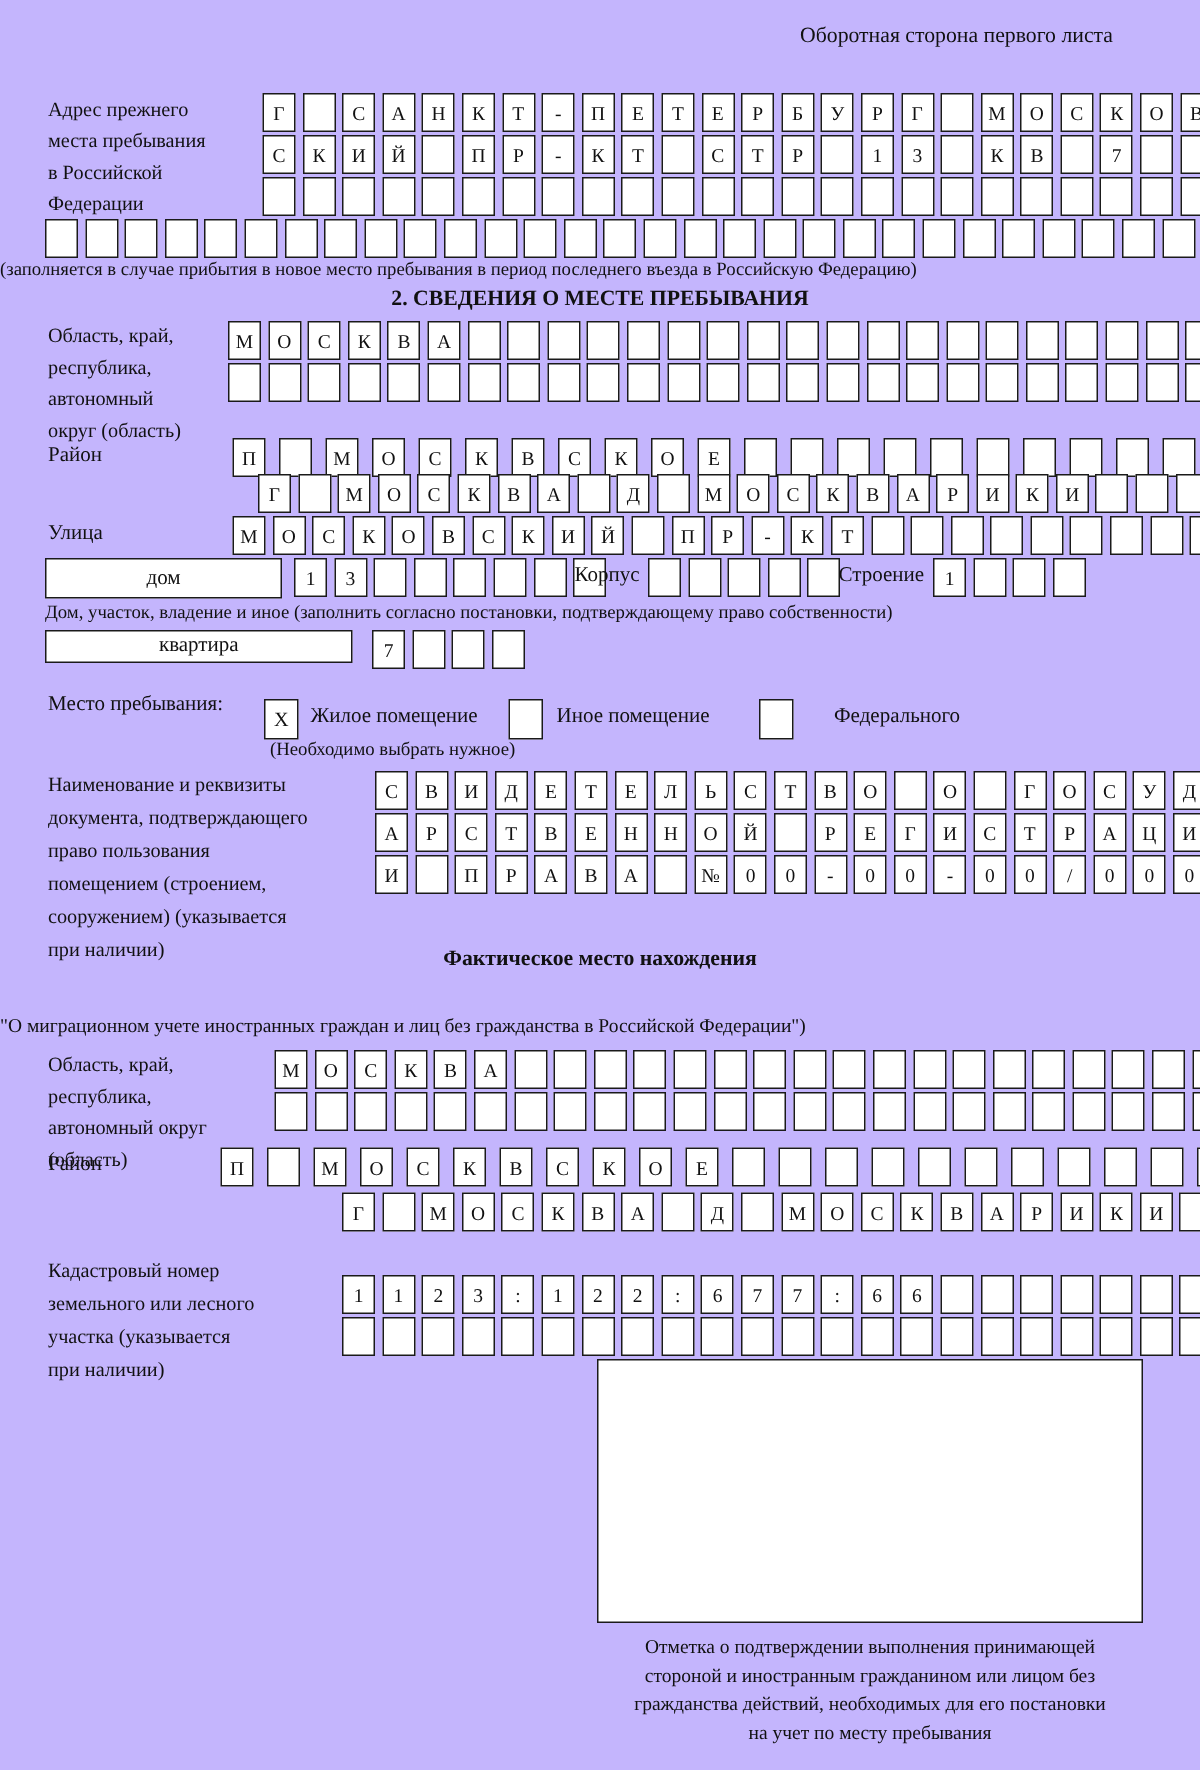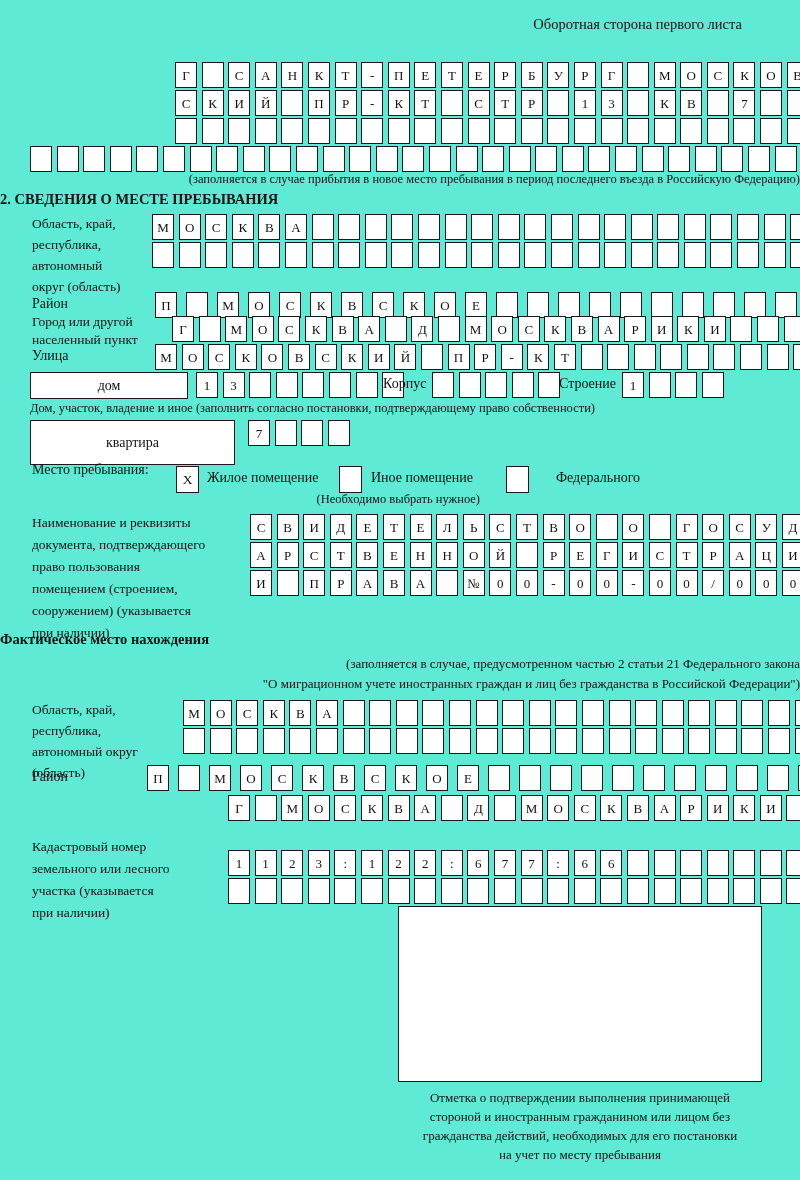--- a/index.html
+++ b/index.html
@@ -1,41 +1,45 @@
 <!DOCTYPE html>
 <html><head>
 <meta charset="utf-8">
 <style>
   html,body{margin:0;padding:0;background:#fff;}
-  .page{position:relative;width:800px;height:1180px;background:#5eead4;overflow:hidden;
+  .page{position:relative;width:800px;height:1180px;background:#c4b5fd;overflow:hidden;
         font-family:"Liberation Serif","DejaVu Serif",serif;color:#111;}
   .hdr{position:absolute;top:16px;right:58px;font-size:14.5px;}
   .lbl{position:absolute;font-size:13.5px;line-height:21px;white-space:pre-line;}
   .txt{position:absolute;font-size:14px;}
-  .note{position:absolute;font-size:12.5px;text-align:right;}
-  .title{position:absolute;font-size:14.5px;font-weight:bold;width:100%;}
+  .note{position:absolute;font-size:12.5px;text-align:left;}
+  .title{position:absolute;font-size:14.5px;font-weight:bold;text-align:center;width:100%;}
   .cellrow{position:absolute;display:flex;gap:4.6px;}
   .cellrow.wide{gap:9px;}
   .cell{flex:0 0 20px;width:20px;height:24px;border:1.6px solid #1a1a1a;box-sizing:content-box;
         display:flex;align-items:center;justify-content:center;
         font-size:13px;line-height:1;background:#fff;}
   .labelbox{position:absolute;border:1.5px solid #1a1a1a;display:flex;align-items:center;
         justify-content:center;font-size:14px;background:#fff;box-sizing:border-box;font-family:Liberation Serif, serif;}
   .cb{position:absolute;width:21px;height:25px;border:1.6px solid #1a1a1a;display:flex;
         align-items:center;justify-content:center;font-size:13.5px;background:#fff;}
   .stampbox{position:absolute;border:1.6px solid #1a1a1a;background:#fff;}
   .caption{position:absolute;font-size:13px;text-align:center;line-height:19px;white-space:pre-line;}
 </style>
 </head>
 <body>
 
 <div class="page">
 
   <div class="hdr">Оборотная сторона первого листа</div>
 
+  <div class="lbl" style="left:32px;top:62px;width:150px">Адрес прежнего
+места пребывания
+в Российской
+Федерации</div>
   <div class="cellrow" style="left:175px;top:62px">
       <span class="cell">Г</span>
       <span class="cell"></span>
       <span class="cell">С</span>
       <span class="cell">А</span>
       <span class="cell">Н</span>
       <span class="cell">К</span>
       <span class="cell">Т</span>
       <span class="cell">-</span>
       <span class="cell">П</span>
@@ -219,22 +223,20 @@
       <span class="cell"></span>
       <span class="cell"></span>
       <span class="cell"></span>
       <span class="cell"></span>
       <span class="cell"></span>
       <span class="cell"></span>
       <span class="cell"></span>
       <span class="cell"></span>
     </div>
 
-  <div class="lbl" style="left:32px;top:313px;width:145px;line-height:18px">Город или другой
-населенный пункт</div>
   <div class="cellrow" style="left:172px;top:316px">
       <span class="cell">Г</span>
       <span class="cell"></span>
       <span class="cell">М</span>
       <span class="cell">О</span>
       <span class="cell">С</span>
       <span class="cell">К</span>
       <span class="cell">В</span>
       <span class="cell">А</span>
       <span class="cell"></span>
@@ -305,21 +307,21 @@
     </div>
   <div class="txt" style="left:559px;top:376px">Строение</div>
   <div class="cellrow" style="left:622px;top:372px">
       <span class="cell">1</span>
       <span class="cell"></span>
       <span class="cell"></span>
       <span class="cell"></span>
     </div>
   <div class="note" style="left:30px;top:401px;text-align:left;width:740px">Дом, участок, владение и иное (заполнить согласно постановки, подтверждающему право собственности)</div>
 
-  <div class="labelbox" style="left:30px;top:420px;width:205px;height:45px">квартира</div>
+  <div class="labelbox" style="left:30px;top:420px;width:205px;height:22px">квартира</div>
   <div class="cellrow" style="left:248px;top:420px">
       <span class="cell">7</span>
       <span class="cell"></span>
       <span class="cell"></span>
       <span class="cell"></span>
     </div>
 
   <div class="txt" style="left:32px;top:462px">Место пребывания:</div>
   <div class="cb" style="left:176px;top:466px">X</div>
   <div class="txt" style="left:207px;top:470px">Жилое помещение</div>
@@ -399,21 +401,20 @@
       <span class="cell">-</span>
       <span class="cell">0</span>
       <span class="cell">0</span>
       <span class="cell">/</span>
       <span class="cell">0</span>
       <span class="cell">0</span>
       <span class="cell">0</span>
     </div>
 
   <div class="title" style="top:631px;left:0">Фактическое место нахождения</div>
-  <div class="note" style="left:0;top:656px;width:800px;font-size:13px">(заполняется в случае, предусмотренном частью 2 статьи 21 Федерального закона</div>
   <div class="note" style="left:0;top:676px;width:800px;font-size:13px">"О миграционном учете иностранных граждан и лиц без гражданства в Российской Федерации")</div>
 
   <div class="lbl" style="left:32px;top:699px;width:150px">Область, край,
 республика,
 автономный округ
 (область)</div>
   <div class="cellrow" style="left:183px;top:700px">
       <span class="cell">М</span>
       <span class="cell">О</span>
       <span class="cell">С</span>

